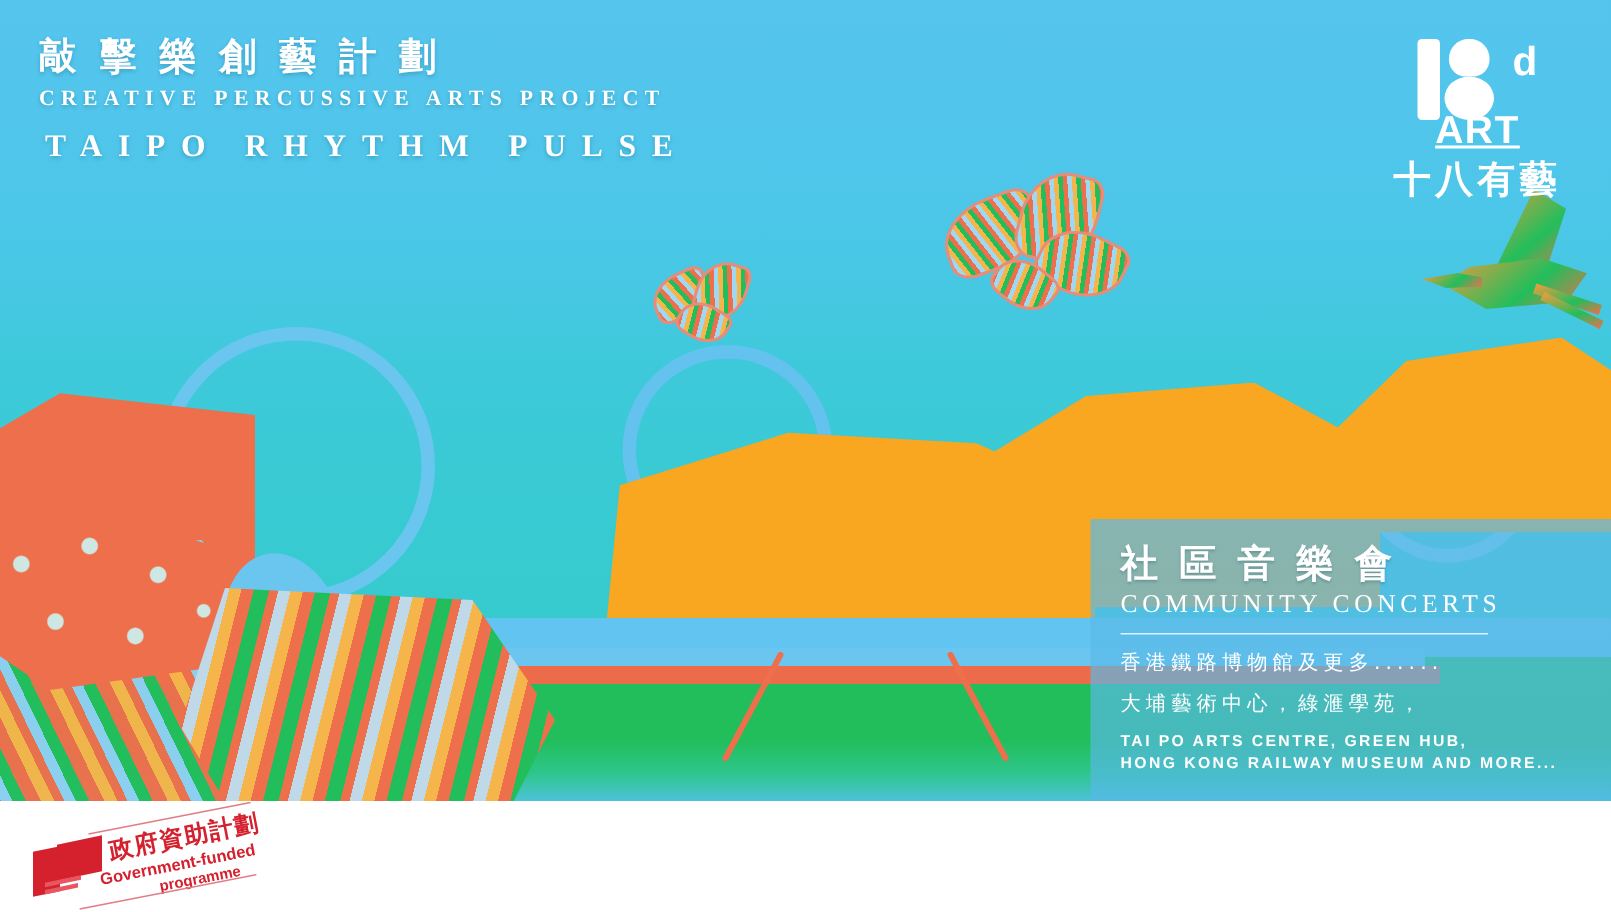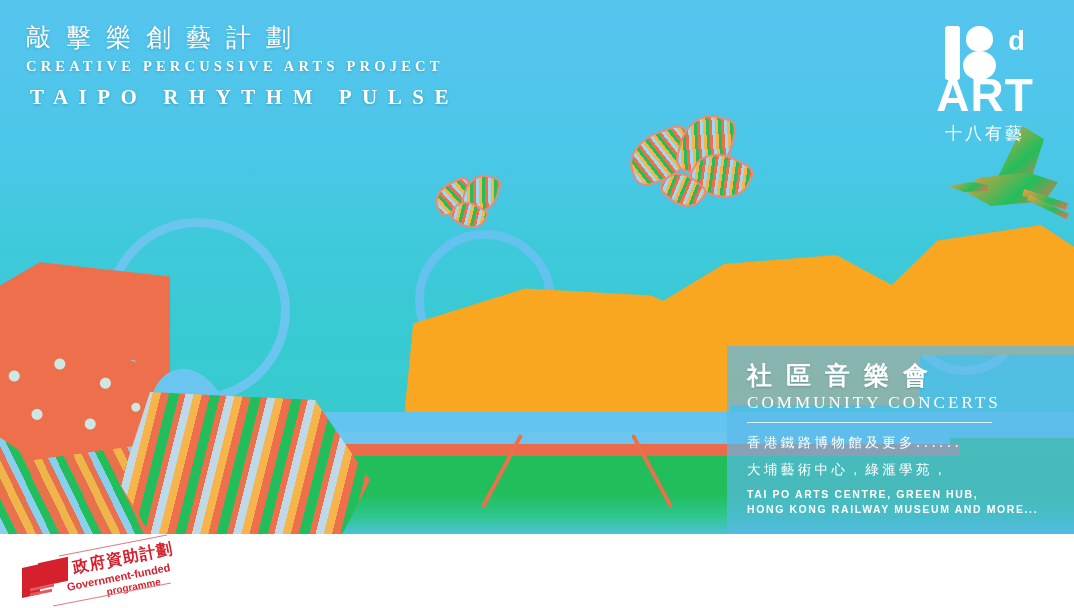--- a/index.html
+++ b/index.html
@@ -105,41 +105,41 @@
         background:repeating-linear-gradient(72deg,#EE6F4C 0 3px,#9ED8F3 3px 6px,#F5B54A 6px 9px,#22BE5C 9px 12px);
         border:2px solid #E88C7A; }
 
   
   .egret { position:absolute; }
   .egret .wg { position:absolute; background:linear-gradient(140deg,#F29A3C,#22BE5C 60%,#EE6F4C); }
 
   
   .headline { position:absolute; left:26px; top:24px; width:640px; color:#fff;
        text-shadow:0 1px 3px rgba(0,70,90,.28); }
-  .kicker-cn { font-size:25px; letter-spacing:15px; font-weight:400; line-height:1.15;
+  .kicker-cn { font-size:25px; letter-spacing:15px; font-weight:700; line-height:1.15;
        font-family:"DejaVu Sans","Liberation Sans",sans-serif; }
   .kicker-en { font-size:14.5px; letter-spacing:4.2px; font-weight:700; margin-top:5px;
        font-family:"Liberation Serif","DejaVu Serif",serif; }
   .title-cn { font-size:84px; line-height:1.02; letter-spacing:10px; font-weight:700; margin-top:6px;
        font-family:"DejaVu Sans","Liberation Sans",sans-serif;
        text-shadow:0 2px 6px rgba(0,80,95,.32); }
   .title-en { font-size:21px; letter-spacing:10.5px; font-weight:700; margin-top:10px; margin-left:4px;
        font-family:"Liberation Serif","DejaVu Serif",serif; }
 
   
   .brand { position:absolute; right:24px; top:26px; width:130px; color:#fff; text-align:center; }
   .brand-row { display:flex; align-items:flex-start; justify-content:center; height:54px; }
   .brand-mark { position:relative; width:62px; height:54px; }
   .bm-bar { position:absolute; left:0; top:0; width:15px; height:54px; background:#fff; border-radius:3px; }
   .bm-top { position:absolute; left:21px; top:0; width:27px; height:25px; background:#fff;
         border-radius:13px 13px 11px 11px; }
   .bm-bot { position:absolute; left:18px; top:25px; width:33px; height:29px; background:#fff; border-radius:50%; }
   .brand-d { font-size:27px; font-weight:700; line-height:1; margin-left:1px; margin-top:2px; }
-  .brand-art { font-size:46px; font-weight:700; letter-spacing:1px; line-height:.95; margin-top:-6px; }
-  .brand-cn { font-size:17px; letter-spacing:3px; font-weight:400; margin-top:4px;
+  .brand-art { font-size:26px; font-weight:700; letter-spacing:1px; line-height:.95; margin-top:-6px;text-decoration:underline; }
+  .brand-cn { font-size:25px; letter-spacing:3px; font-weight:700; margin-top:4px;
         font-family:"DejaVu Sans","Liberation Sans",sans-serif; }
 
   
   .panel { position:absolute; left:727px; top:346px; width:347px; height:188px;
         background:linear-gradient(180deg,rgba(92,186,232,.72) 0%,rgba(86,184,232,.66) 100%);
         color:#fff; padding:16px 20px 0 20px; }
   .panel-cn { font-size:25px; letter-spacing:14px; font-weight:600; line-height:1.1;
         font-family:"DejaVu Sans","Liberation Sans",sans-serif;
         text-shadow:0 1px 2px rgba(0,60,80,.25); }
   .panel-en { font-size:17px; letter-spacing:3.1px; margin-top:3px;

